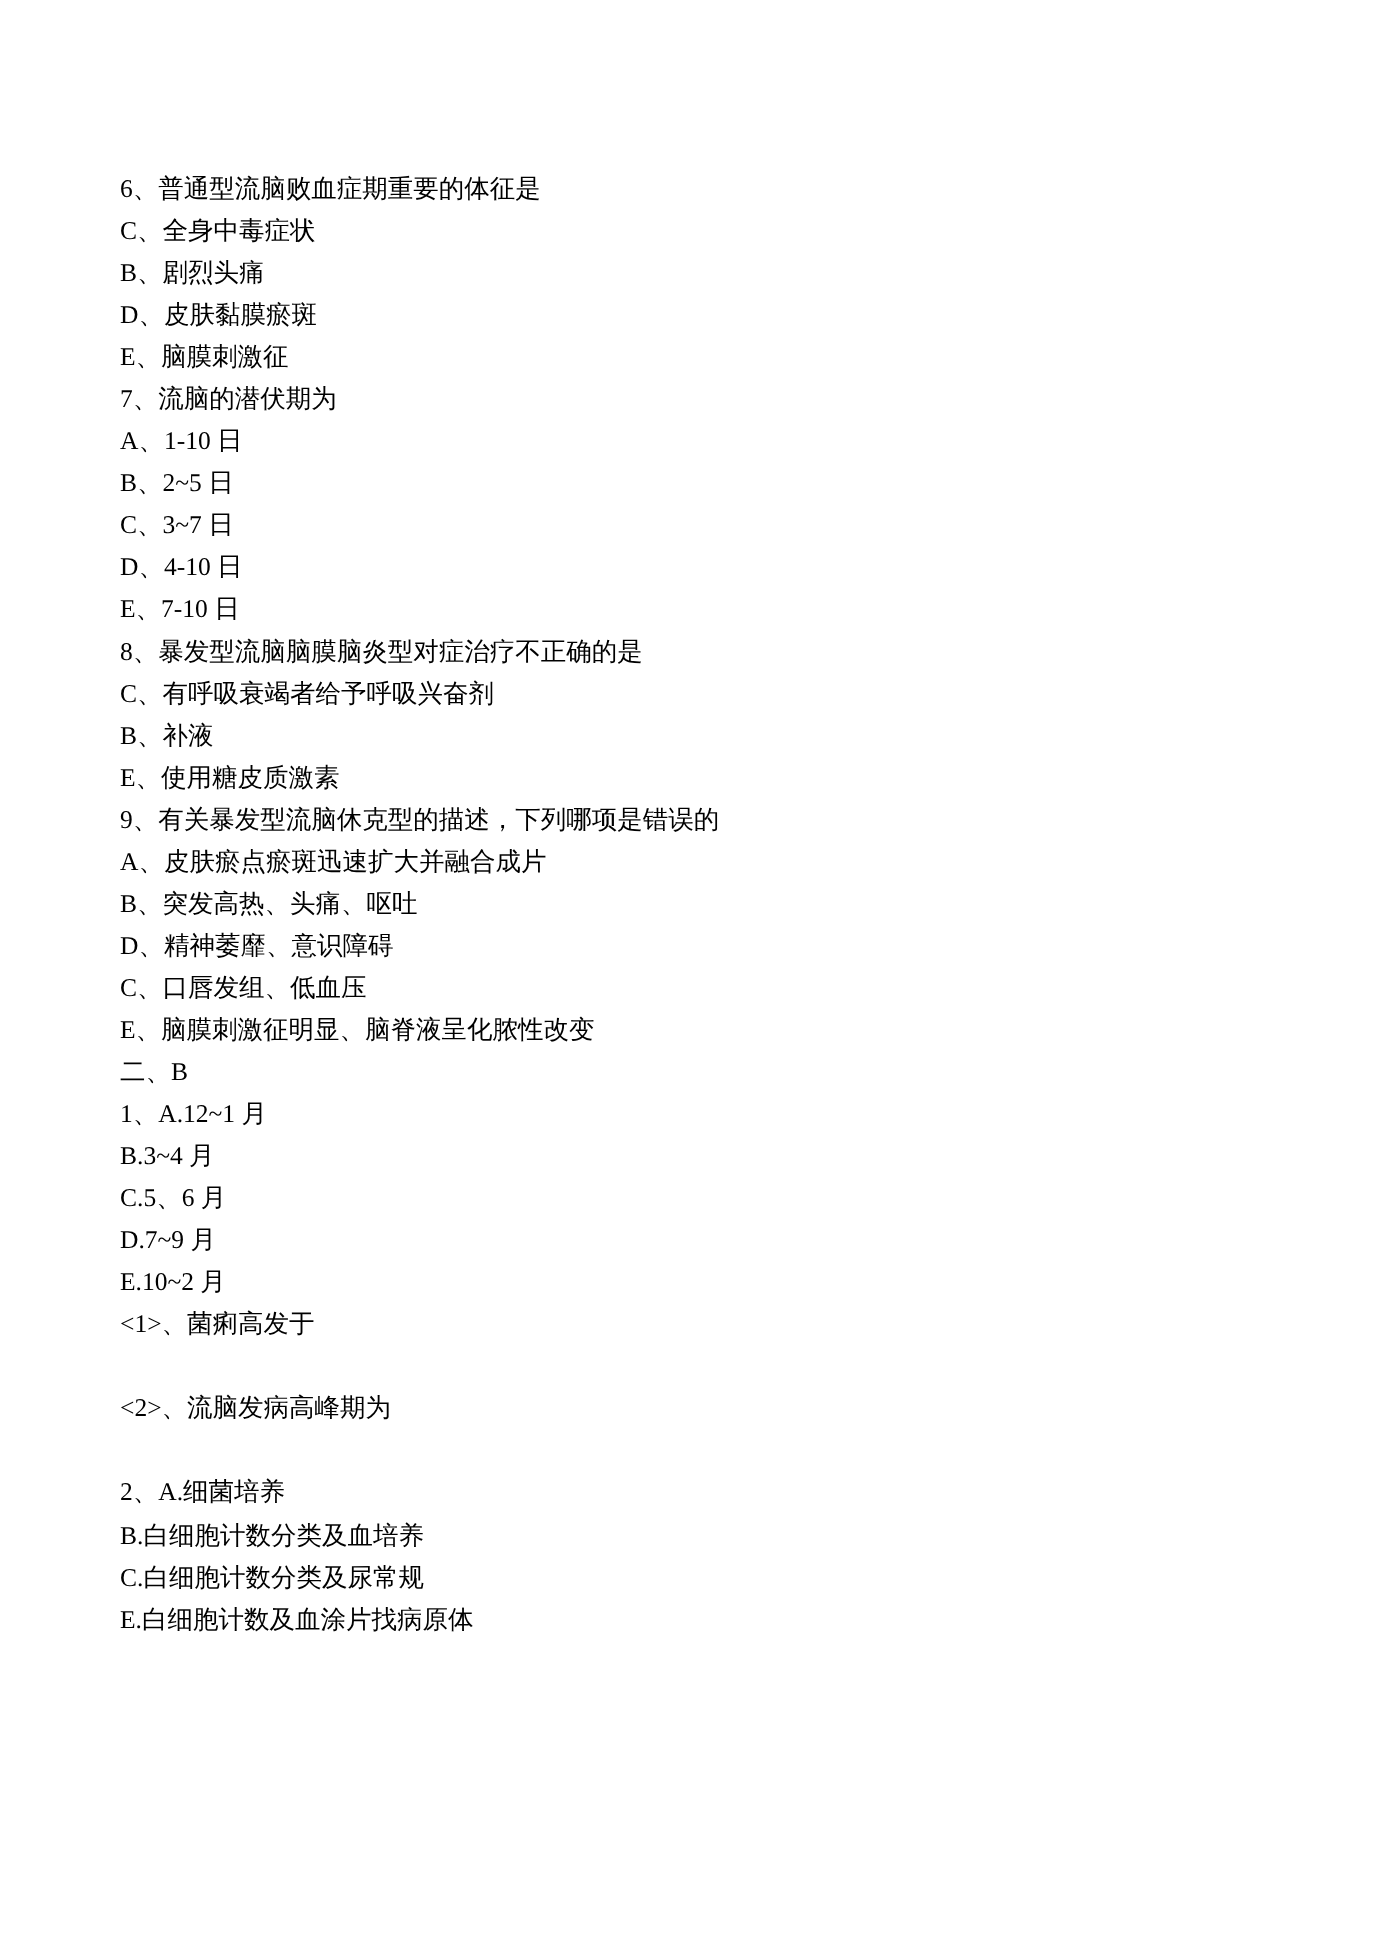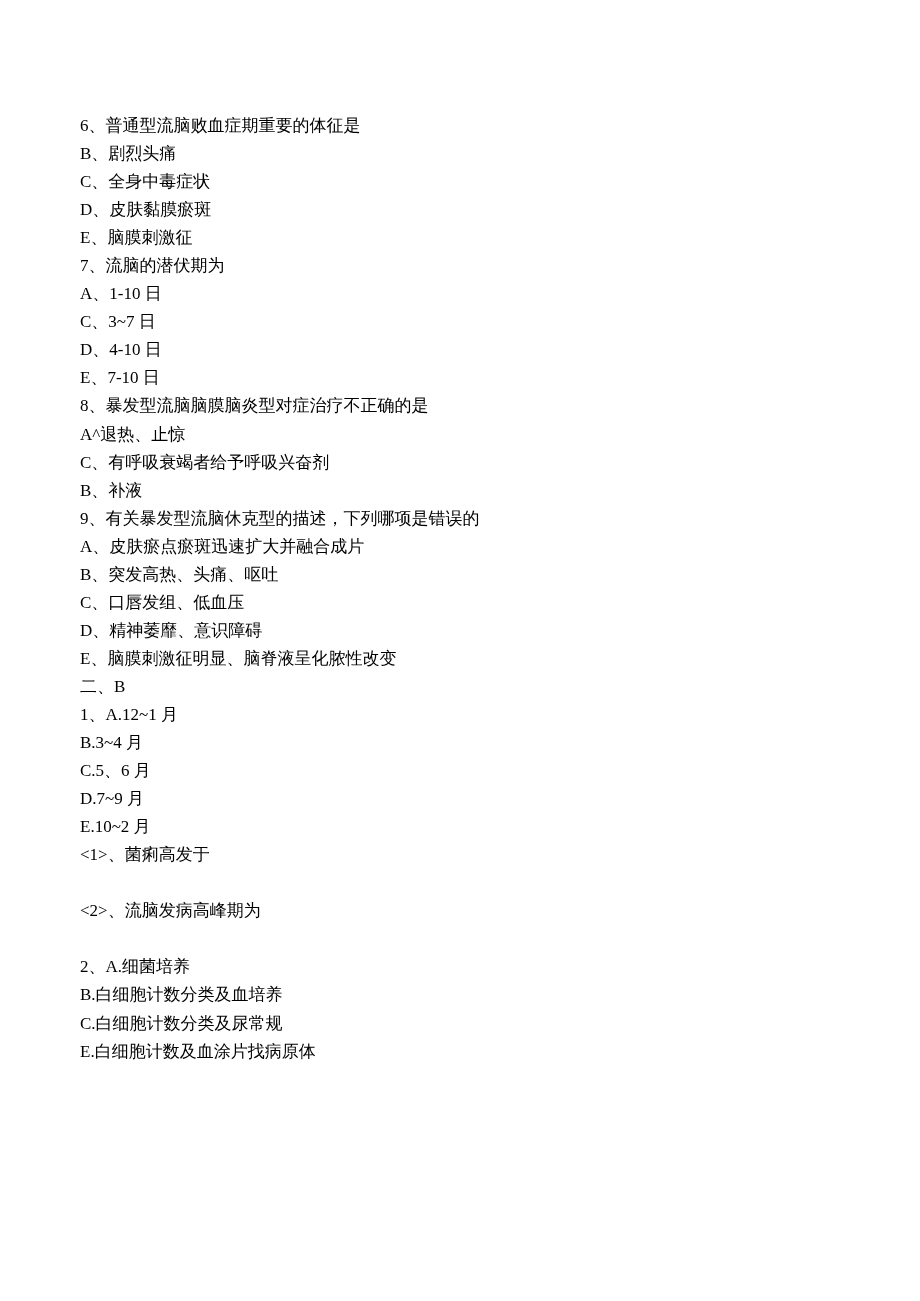--- a/index.html
+++ b/index.html
@@ -19,38 +19,39 @@
   }
   .line {
     display: block;
   }
 </style>
 </head>
 <body>
 
 <div class="page">
   <span class="line">6、普通型流脑败血症期重要的体征是</span>
+  <span class="line">C、全身中毒症状</span>
   <span class="line">B、剧烈头痛</span>
-  <span class="line">C、全身中毒症状</span>
   <span class="line">D、皮肤黏膜瘀斑</span>
   <span class="line">E、脑膜刺激征</span>
   <span class="line">7、流脑的潜伏期为</span>
   <span class="line">A、1-10 日</span>
+  <span class="line">B、2~5 日</span>
   <span class="line">C、3~7 日</span>
   <span class="line">D、4-10 日</span>
   <span class="line">E、7-10 日</span>
   <span class="line">8、暴发型流脑脑膜脑炎型对症治疗不正确的是</span>
-  <span class="line">A^退热、止惊</span>
   <span class="line">C、有呼吸衰竭者给予呼吸兴奋剂</span>
   <span class="line">B、补液</span>
+  <span class="line">E、使用糖皮质激素</span>
   <span class="line">9、有关暴发型流脑休克型的描述，下列哪项是错误的</span>
   <span class="line">A、皮肤瘀点瘀斑迅速扩大并融合成片</span>
   <span class="line">B、突发高热、头痛、呕吐</span>
+  <span class="line">D、精神萎靡、意识障碍</span>
   <span class="line">C、口唇发组、低血压</span>
-  <span class="line">D、精神萎靡、意识障碍</span>
   <span class="line">E、脑膜刺激征明显、脑脊液呈化脓性改变</span>
   <span class="line">二、B</span>
   <span class="line">1、A.12~1 月</span>
   <span class="line">B.3~4 月</span>
   <span class="line">C.5、6 月</span>
   <span class="line">D.7~9 月</span>
   <span class="line">E.10~2 月</span>
   <span class="line">&lt;1&gt;、菌痢高发于</span>
   <span class="line">&nbsp;</span>
   <span class="line">&lt;2&gt;、流脑发病高峰期为</span>

